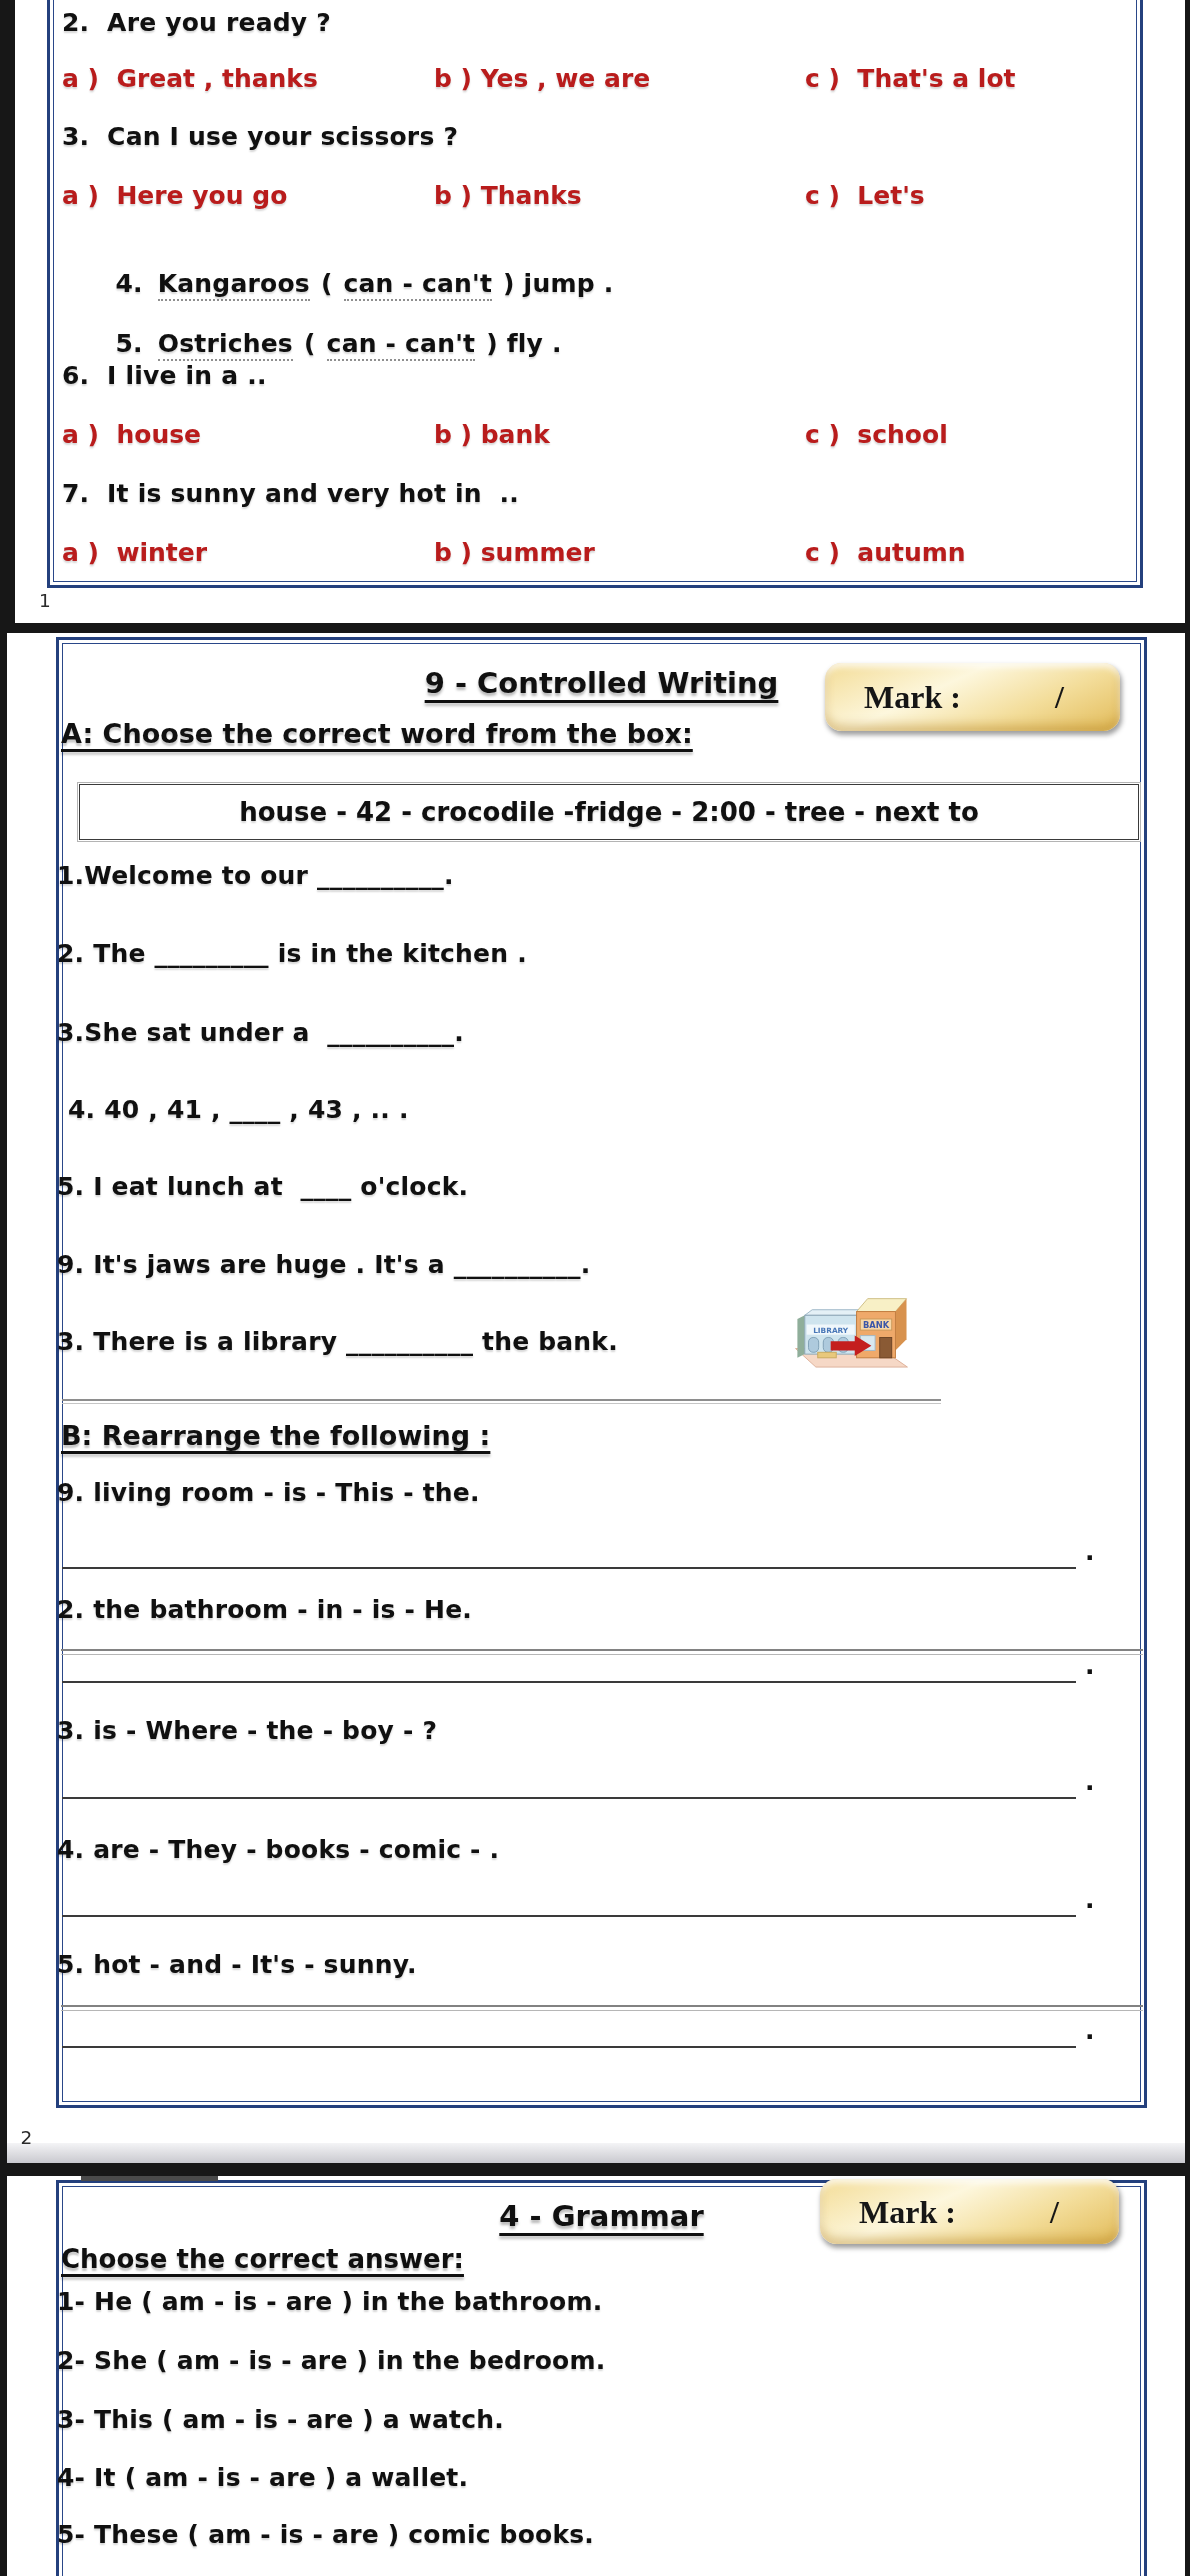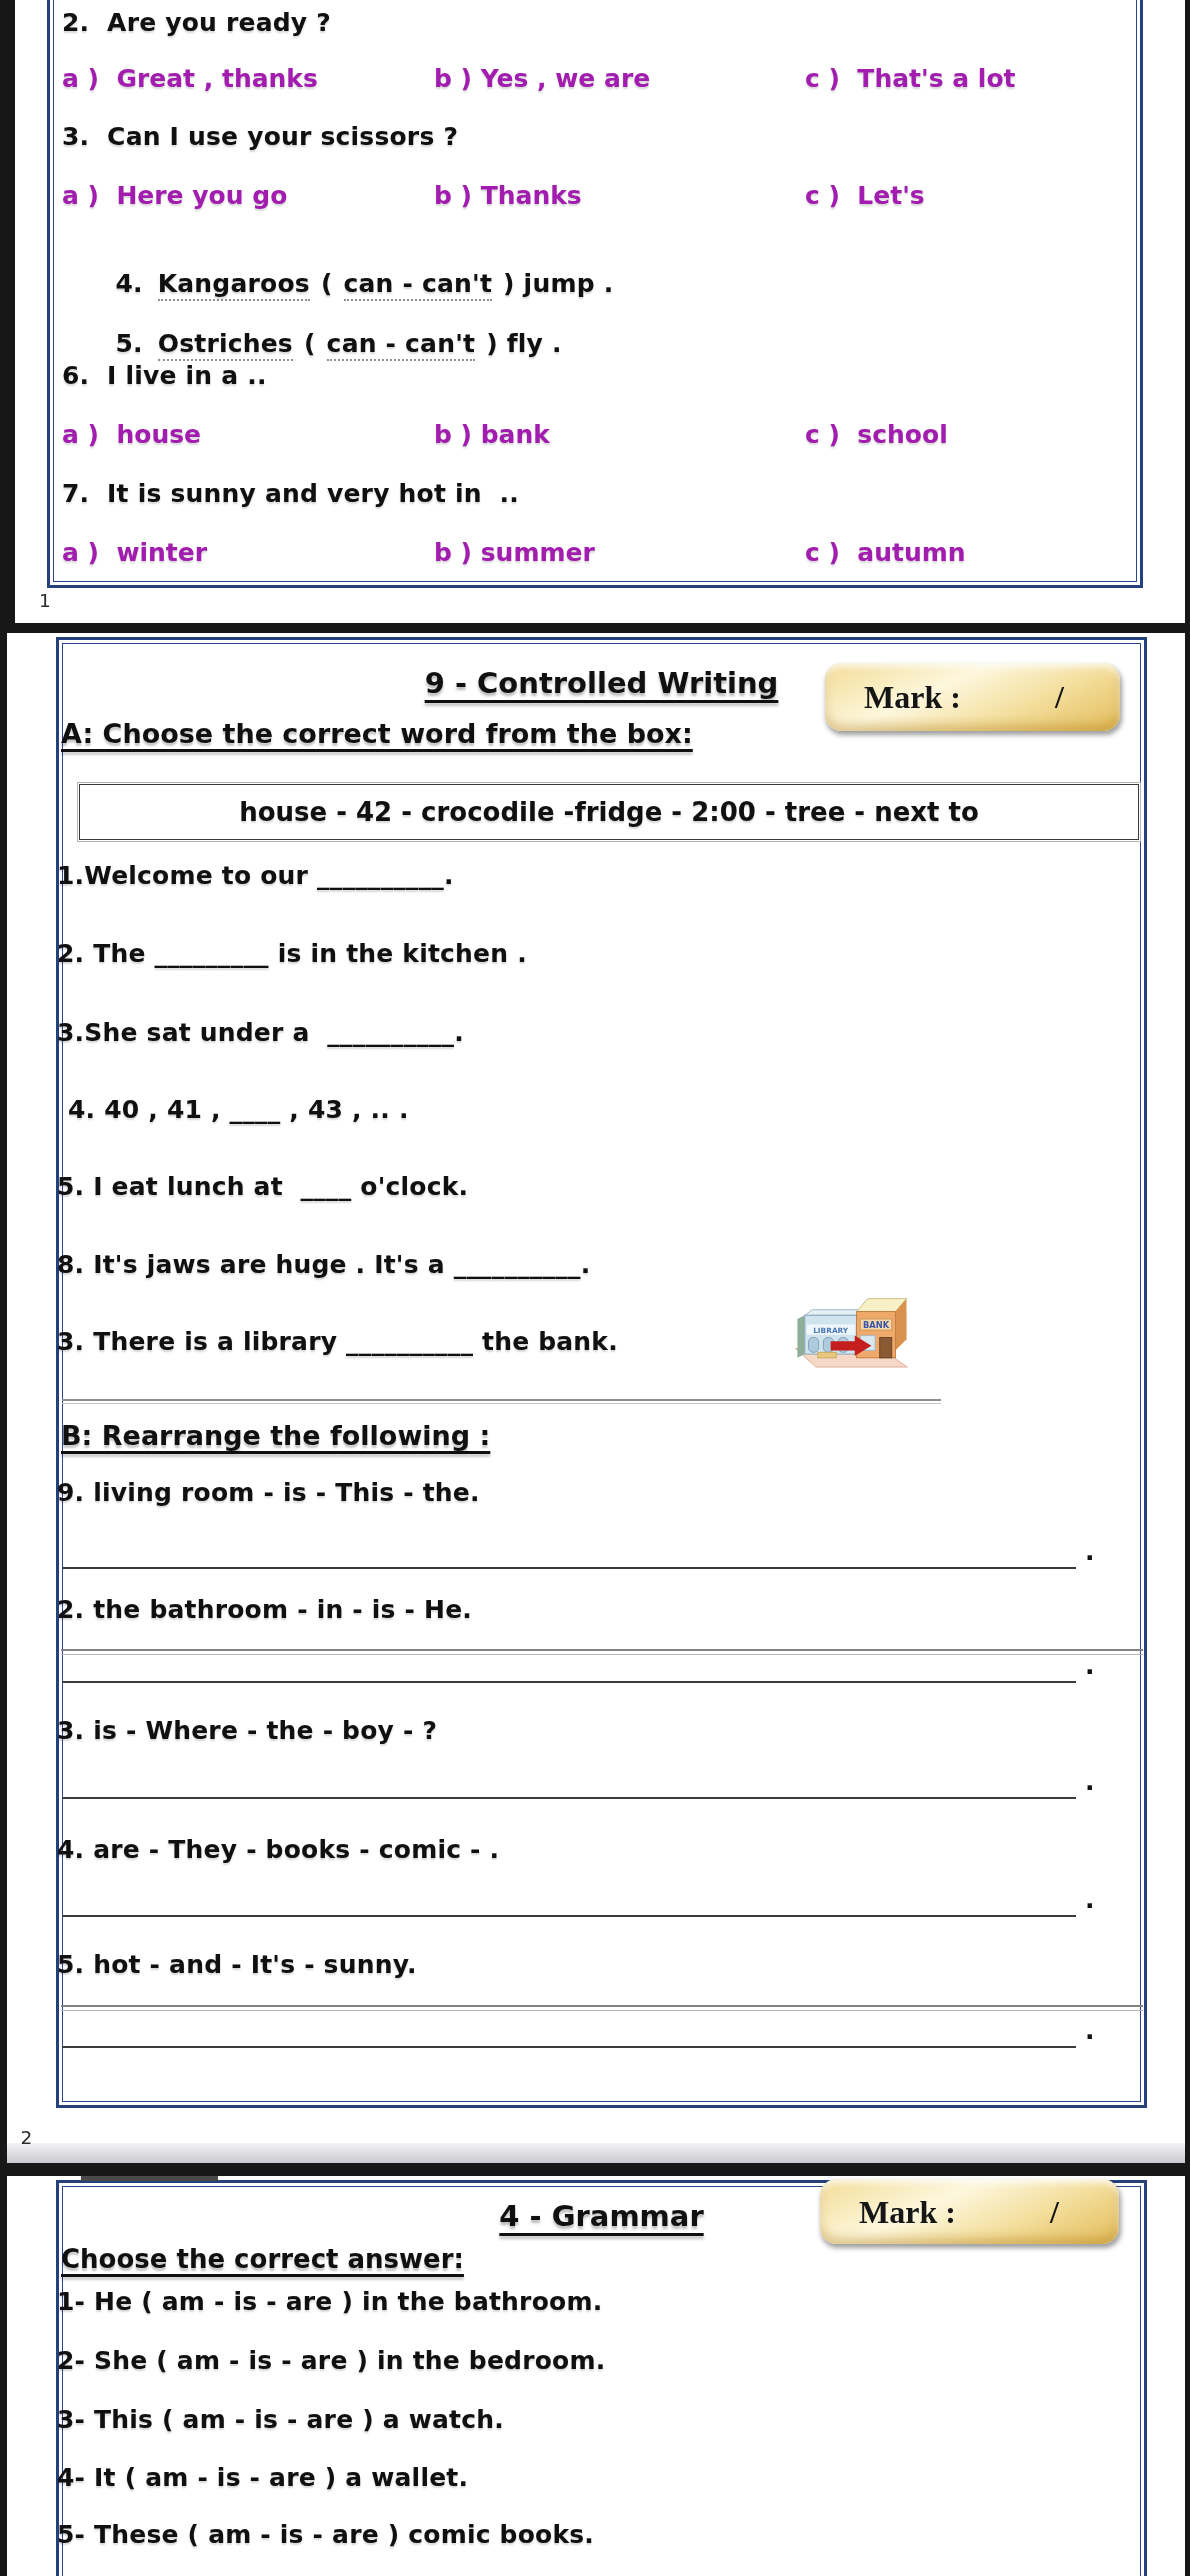--- a/index.html
+++ b/index.html
@@ -5,21 +5,21 @@
   html,body{margin:0;padding:0;background:#171717;}
   #stage{position:relative;width:1191px;height:2576px;background:#171717;overflow:hidden;
          font-family:"DejaVu Sans",sans-serif;}
   .page{position:absolute;background:#ffffff;}
   .pshade{position:absolute;background:linear-gradient(#f4f4f6,#c9c9cf);}
   .navy-box{position:absolute;border:3.7px solid #24407d;box-sizing:border-box;}
   .navy-inner{position:absolute;inset:2.8px;border:1.9px solid #2a4889;}
   .row{position:absolute;font-size:25px;font-weight:bold;color:#101010;white-space:pre;
        letter-spacing:0.2px;text-shadow:0 1.9px 1.9px rgba(0,0,0,.16);}
   .optrow{position:absolute;height:37px;width:1076px;}
-  .opt{position:absolute;top:0;font-size:25px;font-weight:bold;color:#a21caf;white-space:pre;
+  .opt{position:absolute;top:0;font-size:25px;font-weight:bold;color:#b91c1c;white-space:pre;
        text-shadow:0 1.9px 1.9px rgba(0,0,0,.16);text-align:right;}
   .opt.b{left:372px;} .opt.c{left:743px;}
   .qp{margin-right:11px;} .qp0{margin-right:15px;}
   .sq{border-bottom:2.8px dotted #8f8f8f;padding-bottom:0.9px;}
   .heading{position:absolute;font-size:27px;font-weight:bold;color:#101010;white-space:pre;
            text-decoration:underline;text-decoration-thickness:2.8px;text-underline-offset:5.6px;
            text-shadow:0 2.8px 1.9px rgba(0,0,0,.22);}
   .ptitle{position:absolute;left:56px;width:1091px;text-align:center;font-size:29px;font-weight:bold;
           color:#101010;text-decoration:underline;text-decoration-thickness:2.8px;text-underline-offset:6.5px;
           text-shadow:0 2.8px 2.8px rgba(0,0,0,.28);}
@@ -118,21 +118,21 @@
 
   <div class="heading" style="left:61px;top:718px;">A: Choose the correct word from the box:</div>
 
   <div class="wordbox" style="top:784px;">house - 42 - crocodile -fridge - 2:00 - tree - next to</div>
 
   <div class="row" style="left:57px;top:861px;">1.Welcome to our __________.</div>
   <div class="row" style="left:57px;top:939px;">2. The _________ is in the kitchen .</div>
   <div class="row" style="left:57px;top:1018px;">3.She sat under a  __________.</div>
   <div class="row" style="left:68px;top:1095px;">4. 40 , 41 , ____ , 43 , .. .</div>
   <div class="row" style="left:57px;top:1172px;">5. I eat lunch at  ____ o'clock.</div>
-  <div class="row" style="left:57px;top:1250px;">8. It's jaws are huge . It's a __________.</div>
+  <div class="row" style="left:57px;top:1250px;">9. It's jaws are huge . It's a __________.</div>
   <div class="row" style="left:57px;top:1327px;">3. There is a library __________ the bank.</div>
 
   <svg width="123" height="80" viewBox="0 0 133 86" style="position:absolute;left:790px;top:1291px;">
     <polygon points="6,62 98,62 127,82 28,82" fill="#f6d8c6" stroke="#dcae96" stroke-width="1"></polygon>
     <polygon points="8,30 16,26 16,68 8,72" fill="#8fae9a"></polygon>
     <polygon points="16,26 72,26 80,20 24,20" fill="#e4f0f6" stroke="#9ab4c4" stroke-width="1"></polygon>
     <rect x="16" y="26" width="56" height="42" fill="#cfe4ee" stroke="#8aa4b4" stroke-width="1"></rect>
     <rect x="18" y="36" width="52" height="11" fill="#f0f7fb"></rect>
     <text x="44" y="45" font-size="8" font-weight="bold" fill="#4a78b8" text-anchor="middle" font-family="DejaVu Sans, sans-serif">LIBRARY</text>
     <rect x="20" y="50" rx="5" width="11" height="16" fill="#aecadd" stroke="#7e9eb4" stroke-width="1"></rect>

